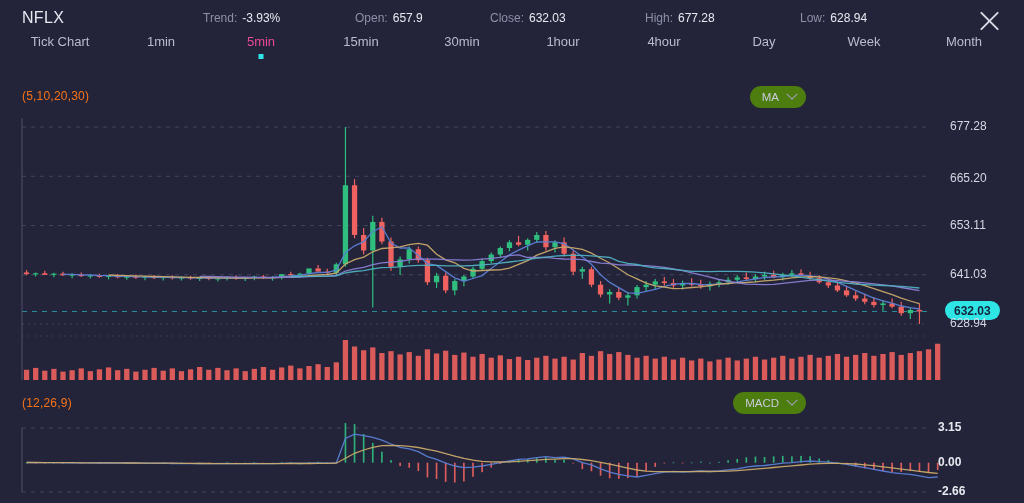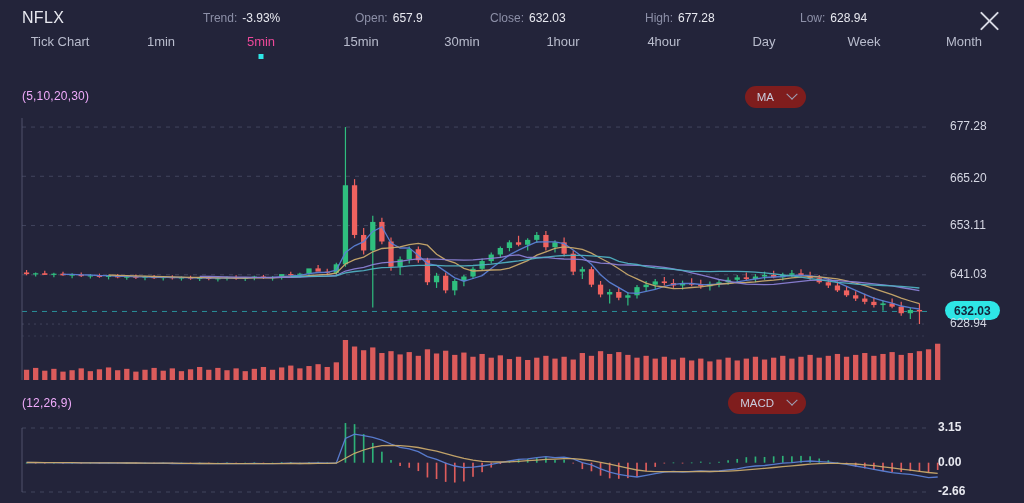--- a/index.html
+++ b/index.html
@@ -48,26 +48,26 @@
     cursor: pointer; white-space: nowrap; transform: translateX(-50%);
   }
   .tab.active { color: #ec4899; }
   .tab-dot {
     position: absolute; top: 30px; width: 5px; height: 5px;
     background: #2ee6e6; transform: translateX(-50%);
   }
 
   
   .ind-label {
-    position: absolute; font-size: 12px; color: #f0abfc; letter-spacing: .2px;
+    position: absolute; font-size: 12px; color: #f97316; letter-spacing: .2px;
   }
   .ind-btn {
     position: absolute; height: 22px; padding: 0 10px 0 12px;
-    background: #7f1d1d; border-radius: 11px;
-    display: flex; align-items: center; gap: 14px;
+    background: #4d7c0f; border-radius: 11px;
+    display: flex; align-items: center; gap: 9px;
     font-size: 11.5px; color: #c9ccdd; cursor: pointer;
   }
   .chev { width: 8px; height: 8px; border-right: 1.6px solid #9ea1b6;
           border-bottom: 1.6px solid #9ea1b6; transform: rotate(45deg) translate(-2px,-2px); }
 
   
   svg { display: block; }
   .axis-lbl {
     position: absolute; font-size: 12px; color: #d5d7e3; white-space: nowrap;
   }

